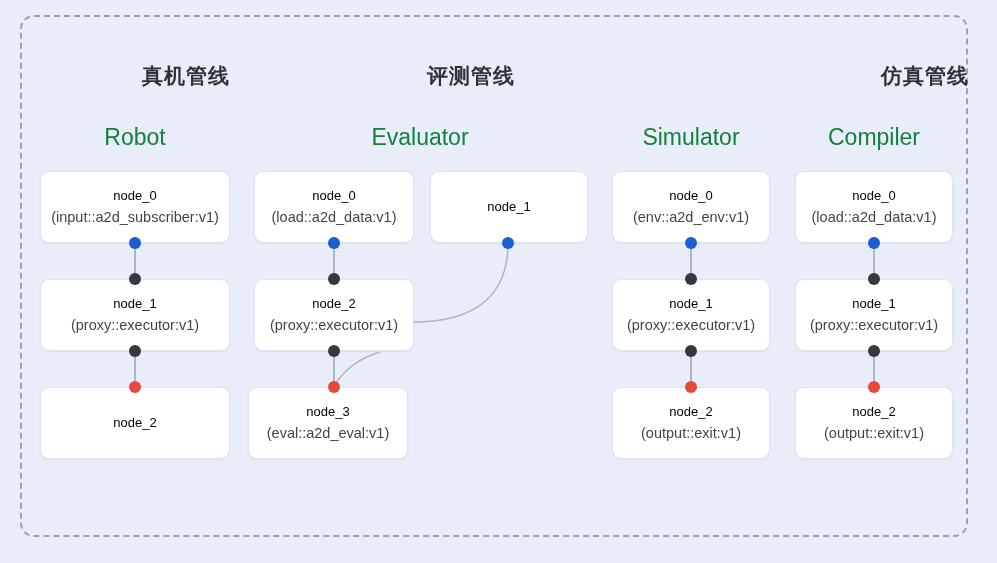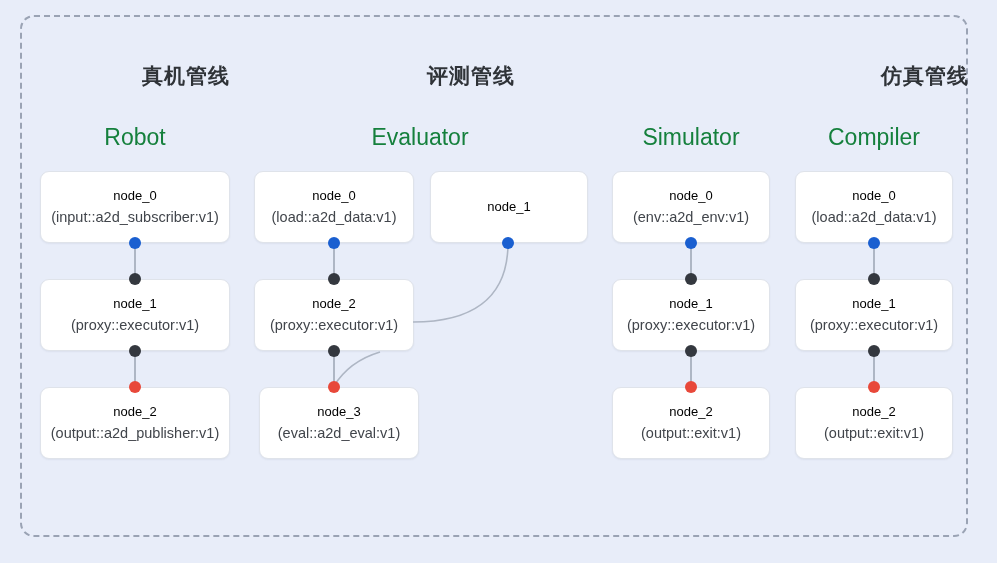--- a/index.html
+++ b/index.html
@@ -122,21 +122,20 @@
   <div class="node" style="left:40px; top:279px; width:190px; height:72px;">
     <div class="node-title">node_1</div>
     <div class="node-sub">(proxy::executor:v1)</div>
   </div>
   <div class="link" style="left:135px; top:351px; height:36px;"></div>
   <div class="dot dot-black" style="left:135px; top:351px;"></div>
   <div class="dot dot-red" style="left:135px; top:387px;"></div>
 
   <div class="node" style="left:40px; top:387px; width:190px; height:72px;">
     <div class="node-title">node_2</div>
-    <div class="node-sub">(output::a2d_publisher:v1)</div>
   </div>
 
   <div class="cn-title" style="left:325px; top:62px; width:190px;">评测管线</div>
   <div class="en-title" style="left:325px; top:124px; width:190px;">Evaluator</div>
 
   <div class="node" style="left:254px; top:171px; width:160px; height:72px;">
     <div class="node-title">node_0</div>
     <div class="node-sub">(load::a2d_data:v1)</div>
   </div>
 
@@ -150,21 +149,21 @@
   <div class="dot dot-black" style="left:334px; top:279px;"></div>
 
   <div class="node" style="left:254px; top:279px; width:160px; height:72px;">
     <div class="node-title">node_2</div>
     <div class="node-sub">(proxy::executor:v1)</div>
   </div>
   <div class="link" style="left:334px; top:351px; height:36px;"></div>
   <div class="dot dot-black" style="left:334px; top:351px;"></div>
   <div class="dot dot-red" style="left:334px; top:387px;"></div>
 
-  <div class="node" style="left:259px; top:387px; width:160px; height:72px;">
+  <div class="node" style="left:248px; top:387px; width:160px; height:72px;">
     <div class="node-title">node_3</div>
     <div class="node-sub">(eval::a2d_eval:v1)</div>
   </div>
 
   <div class="en-title" style="left:596px; top:124px; width:190px;">Simulator</div>
 
   <div class="node" style="left:612px; top:171px; width:158px; height:72px;">
     <div class="node-title">node_0</div>
     <div class="node-sub">(env::a2d_env:v1)</div>
   </div>

